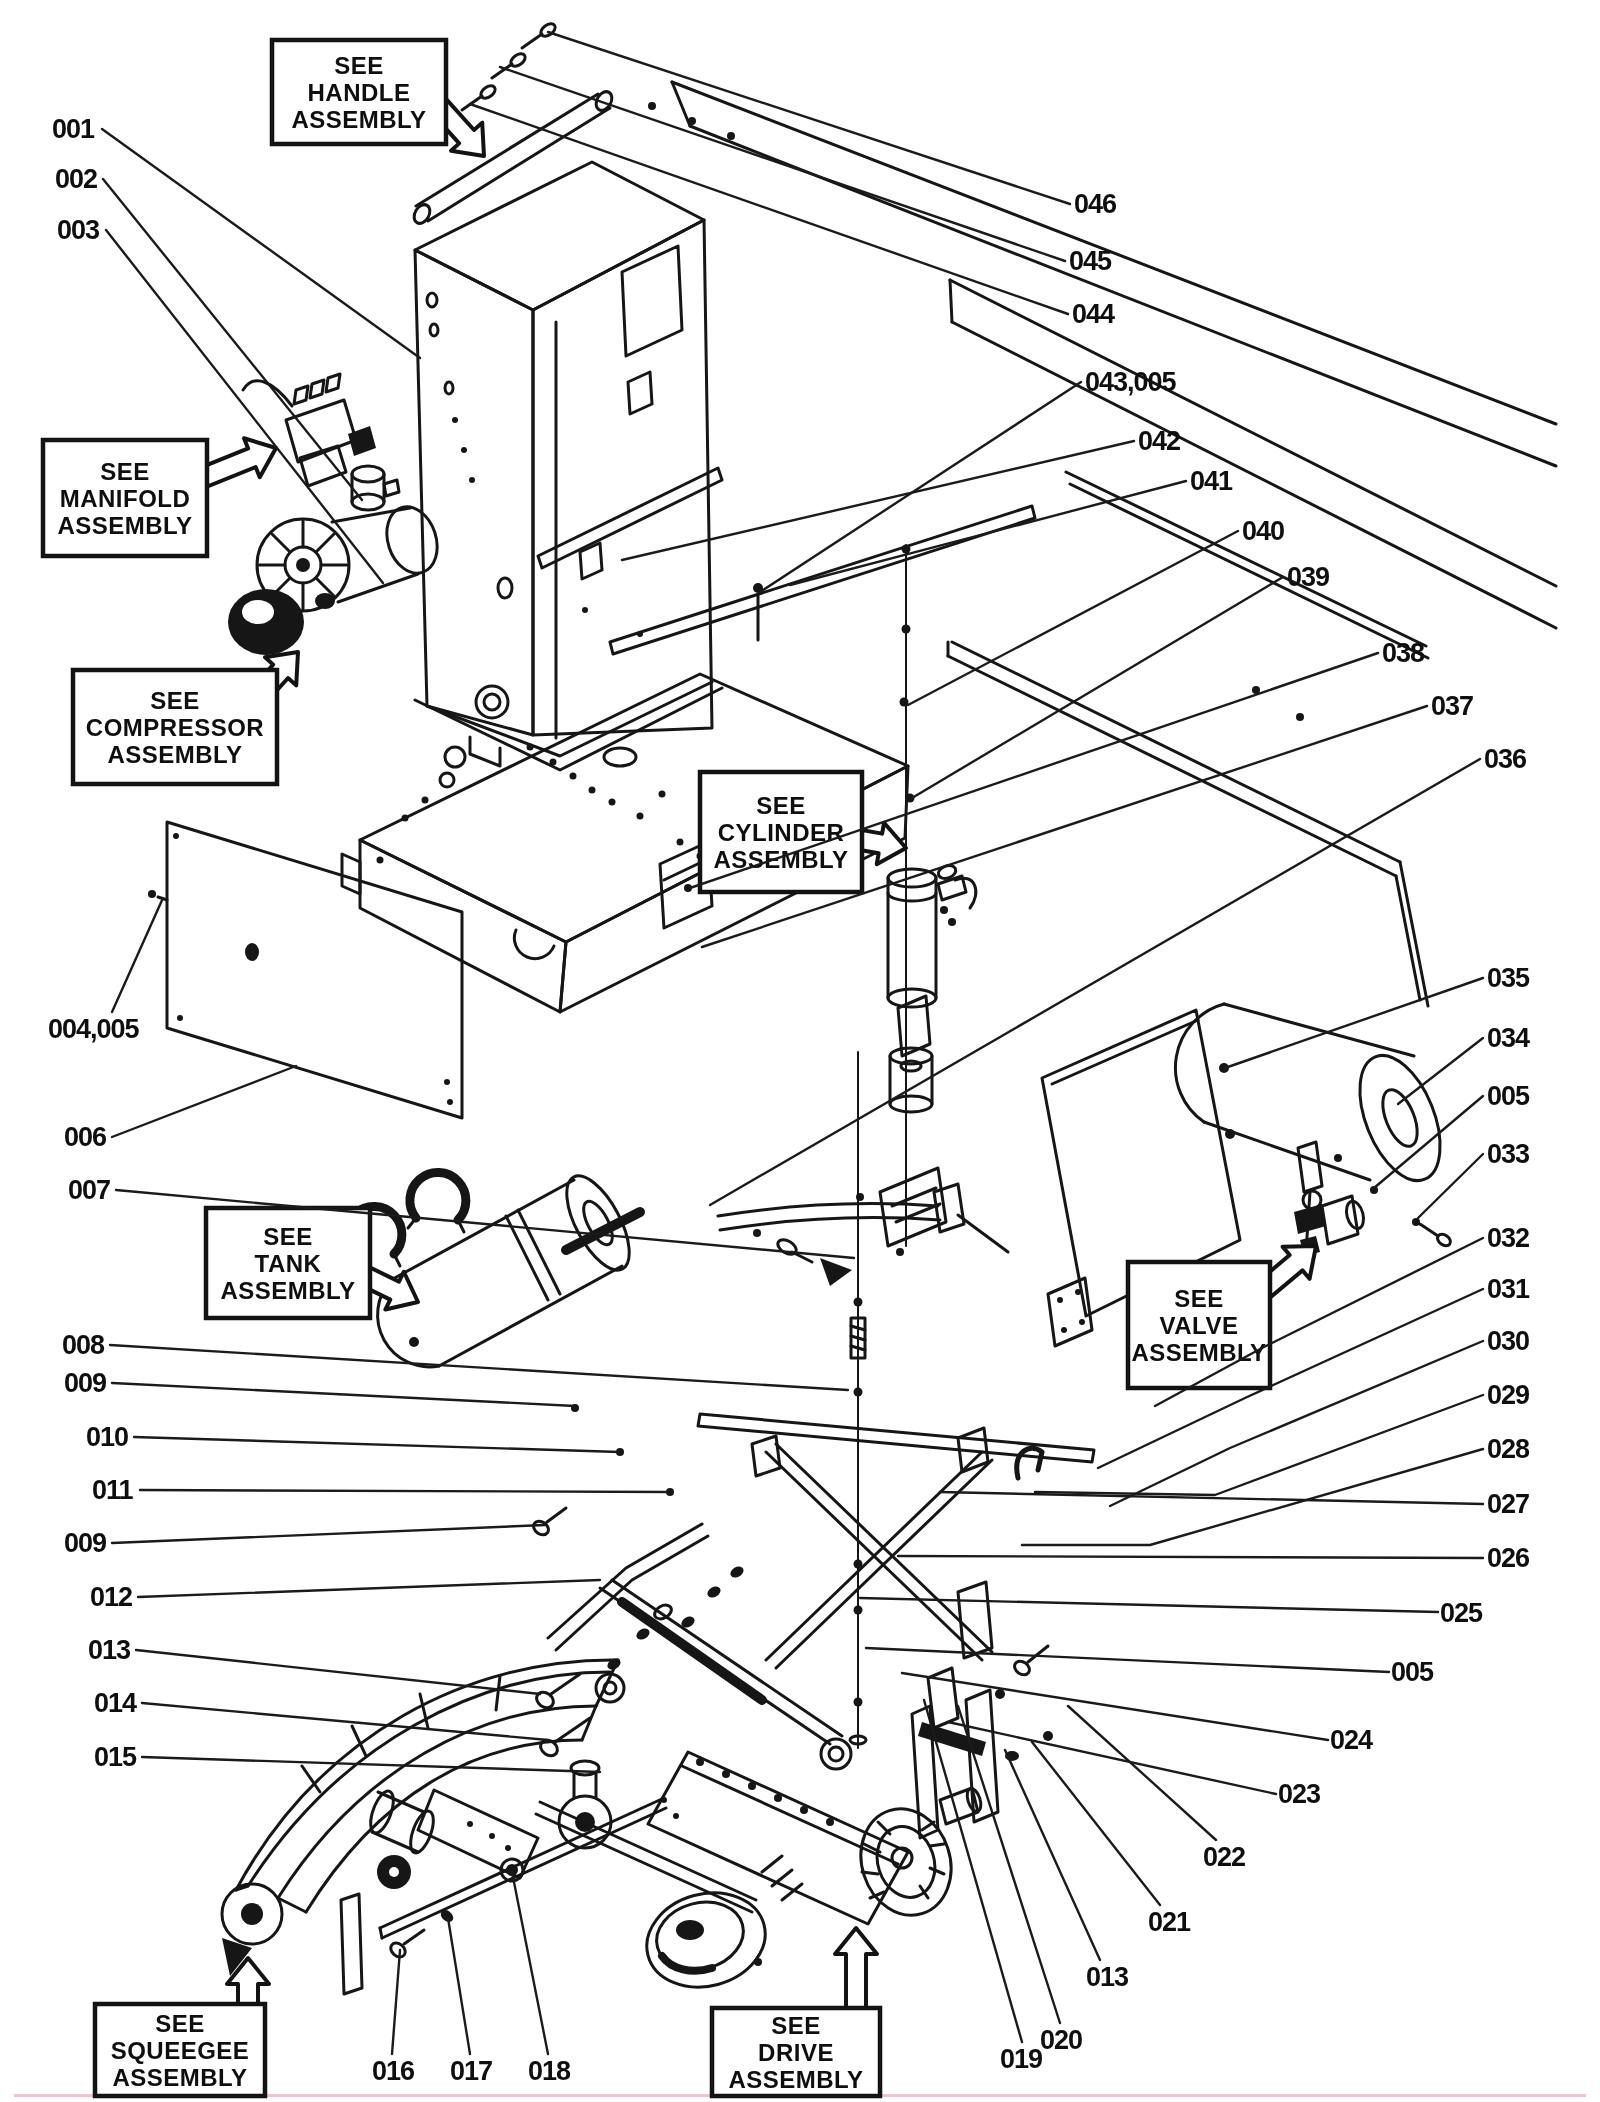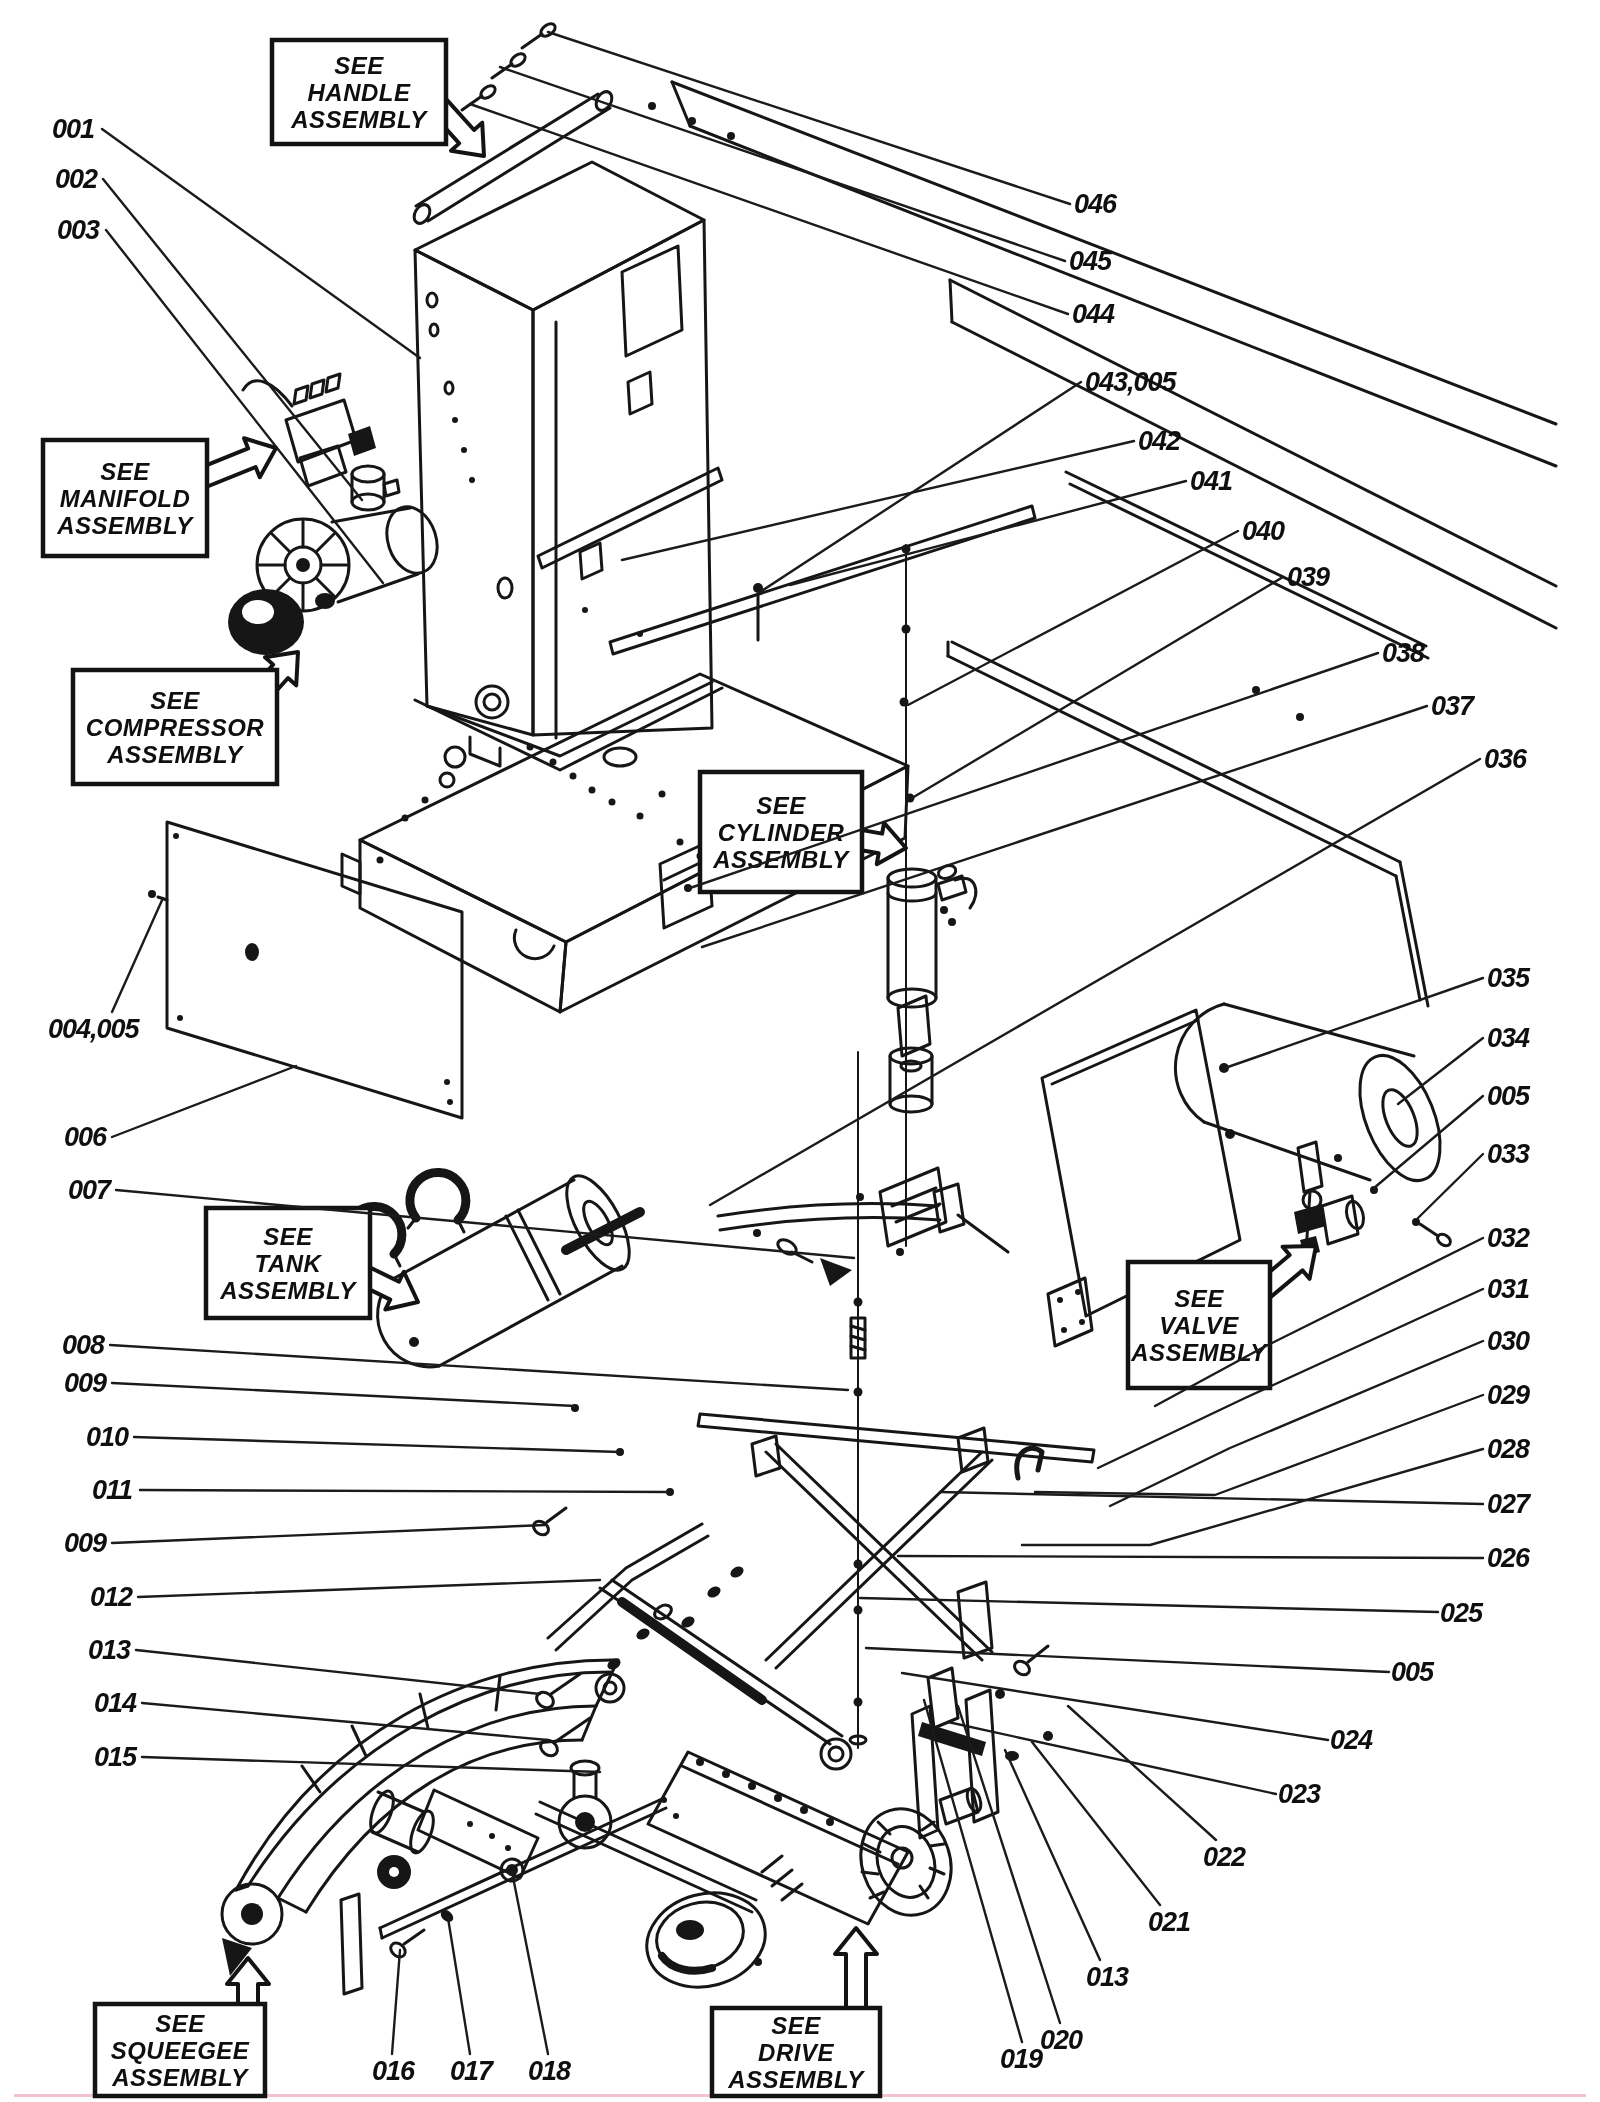--- a/index.html
+++ b/index.html
@@ -1,17 +1,17 @@
 <!DOCTYPE html>
 <html><head>
 <meta charset="utf-8">
 <title>Diagram</title>
 <style>
   html,body{margin:0;padding:0;background:#ffffff;}
-  #page{position:relative;width:1600px;height:2102px;background:#ffffff;overflow:hidden;font-style:italic;}
+  #page{position:relative;width:1600px;height:2102px;background:#ffffff;overflow:hidden;}
   svg{display:block;}
   svg .ink{stroke:#161616;stroke-width:3;fill:none;stroke-linecap:round;stroke-linejoin:round;}
   svg .ink .fill{fill:#161616;stroke:none;}
   svg .ink .thin{stroke-width:2;}
   svg .ink .thick{stroke-width:10;}
   text{font-family:"Liberation Sans",sans-serif;font-weight:bold;fill:#0f0f0f;}
   .callout{font-size:27px;letter-spacing:-1px;}
   .boxline{font-size:24px;letter-spacing:0.5px;text-anchor:middle;}
   .leader{stroke:#1b1b1b;stroke-width:2.4;fill:none;stroke-linecap:round;stroke-linejoin:round;}
   .boxrect{fill:#ffffff;stroke:#131313;stroke-width:4.5;}

